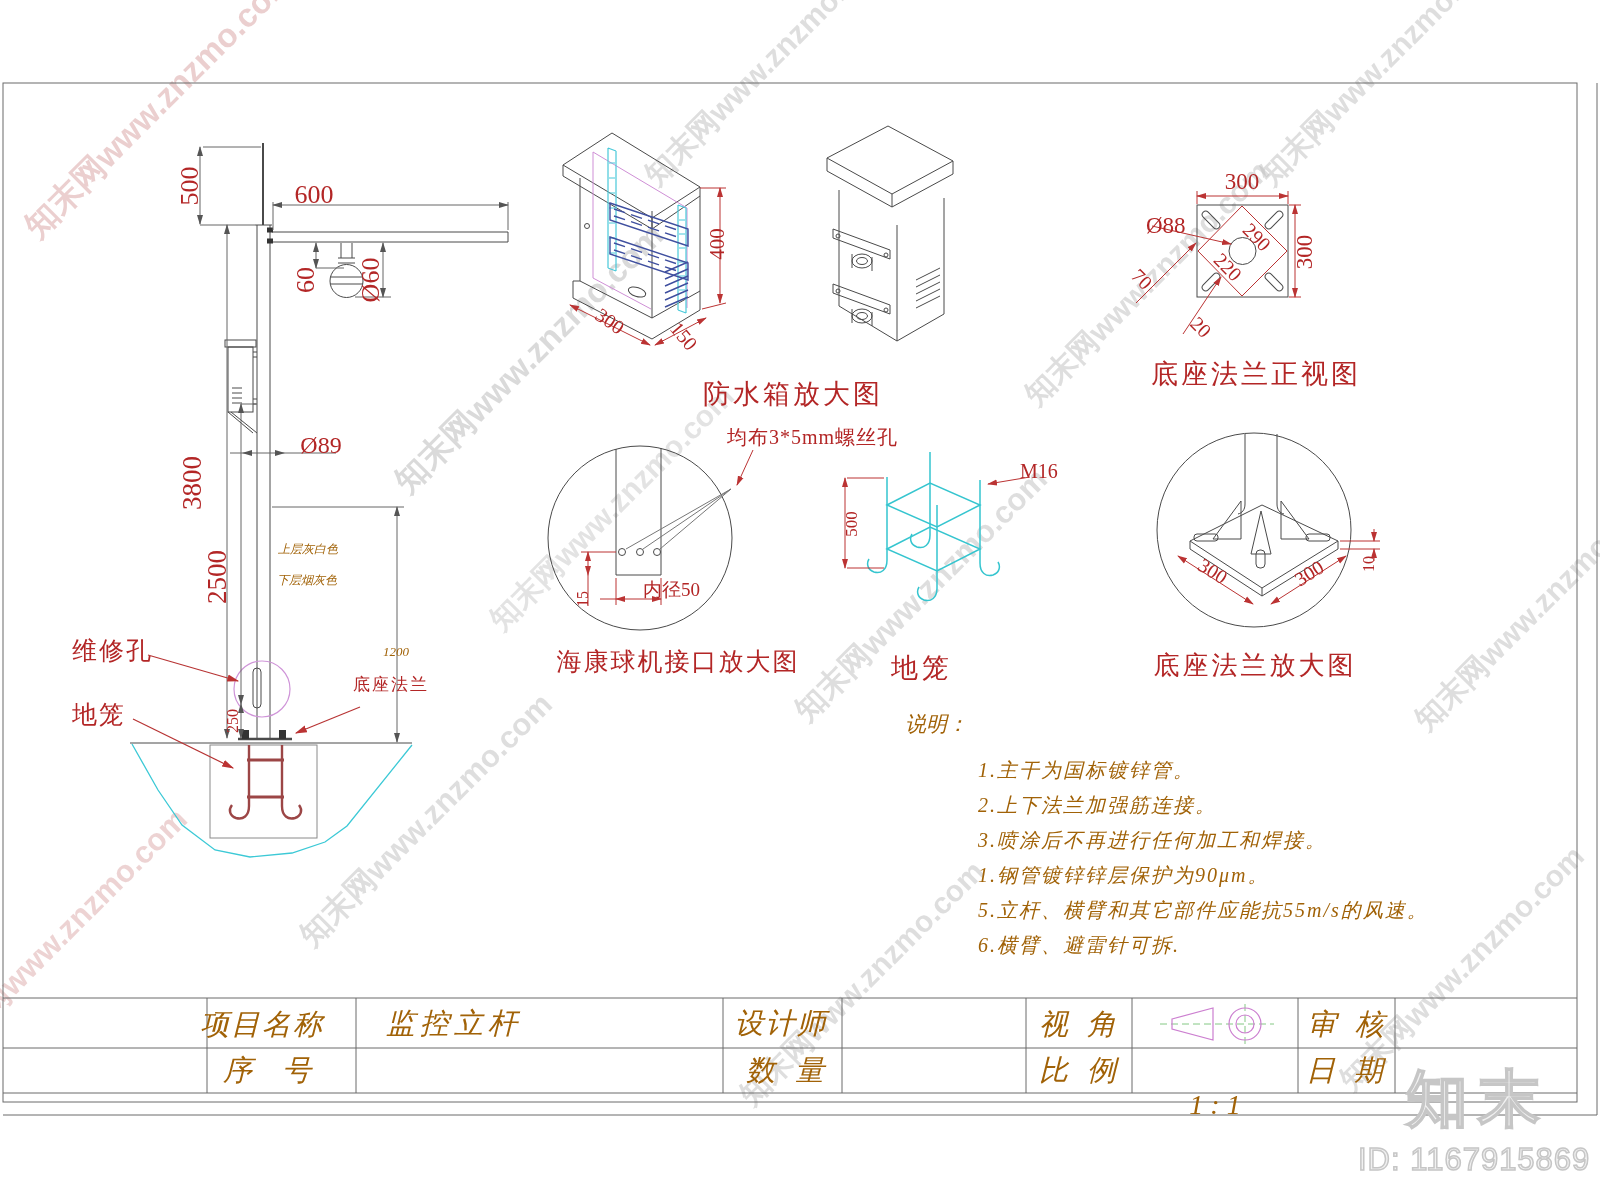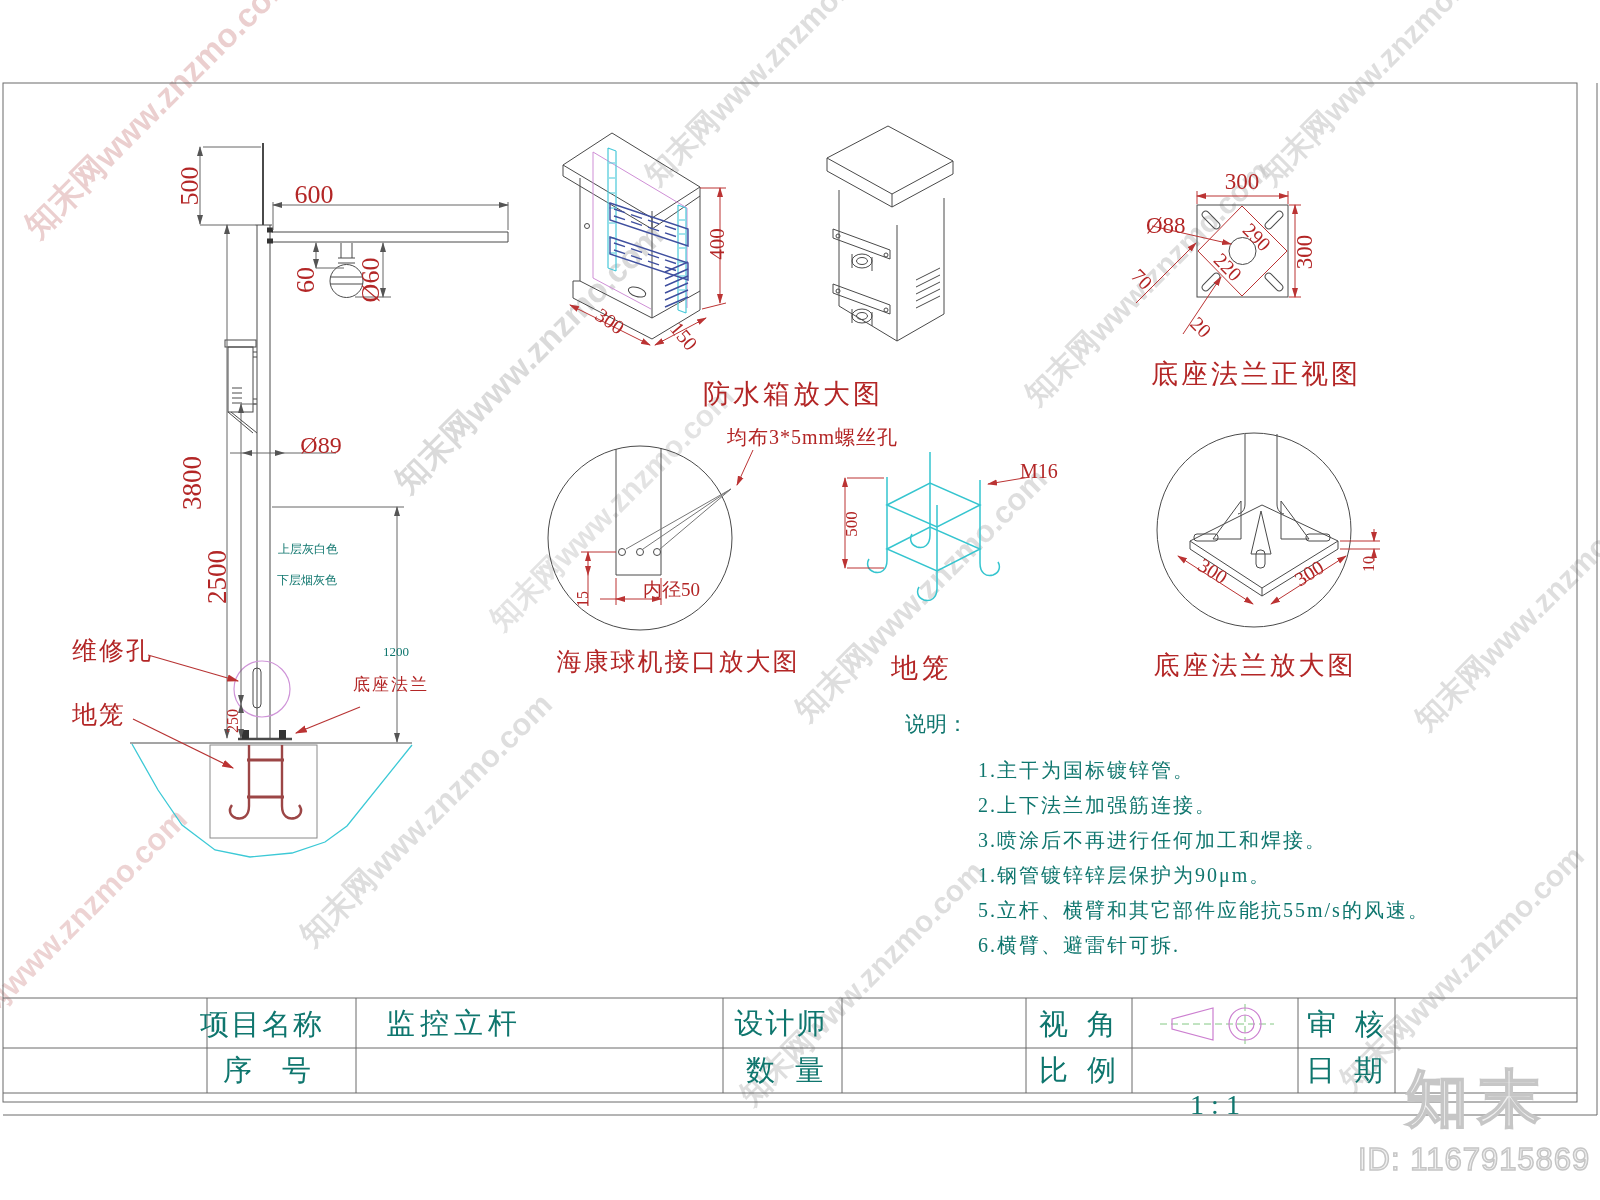--- a/index.html
+++ b/index.html
@@ -2,21 +2,21 @@
 <html><head>
 <meta charset="utf-8">
 <style>
   html,body{margin:0;padding:0;background:#fff;}
   #canvas{position:relative;width:1600px;height:1200px;background:#ffffff;overflow:hidden;
           font-family:"Liberation Serif","DejaVu Serif",serif;}
   svg{position:absolute;left:0;top:0;}
   .t{position:absolute;white-space:nowrap;transform:translate(-50%,-50%);line-height:1;}
   .lt{position:absolute;white-space:nowrap;line-height:1;}
   .red{color:#b32626;}
-  .blk{color:#0f766e;}
+  .blk{color:#a16207;font-style:italic;}
   .wm{position:absolute;white-space:nowrap;font-weight:bold;line-height:1;
       font-family:"Liberation Sans","DejaVu Sans",sans-serif;pointer-events:none;}
   .outline{color:#f1f1f1;-webkit-text-stroke:1.5px #c6c6c6;font-family:"Liberation Sans",sans-serif;}
 </style>
 </head>
 <body>
 
 <div id="canvas">
 
   <div class="wm" style="left:30px;top:215px;font-size:33px;color:rgba(219,168,168,0.55);transform:rotate(-45deg);transform-origin:left center;">知末网www.znzmo.com</div>

